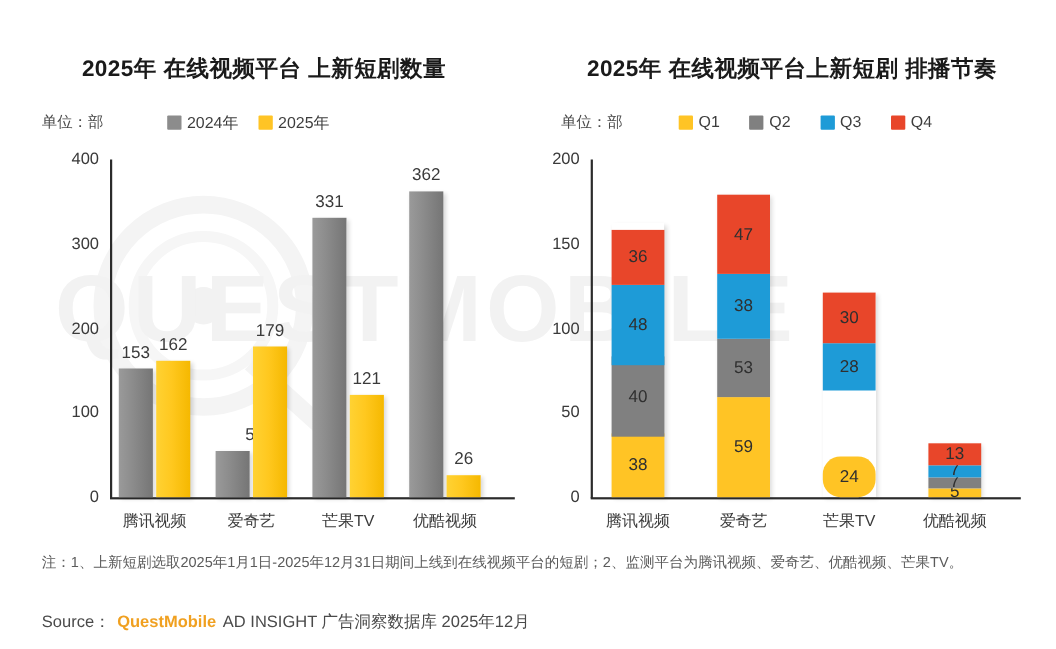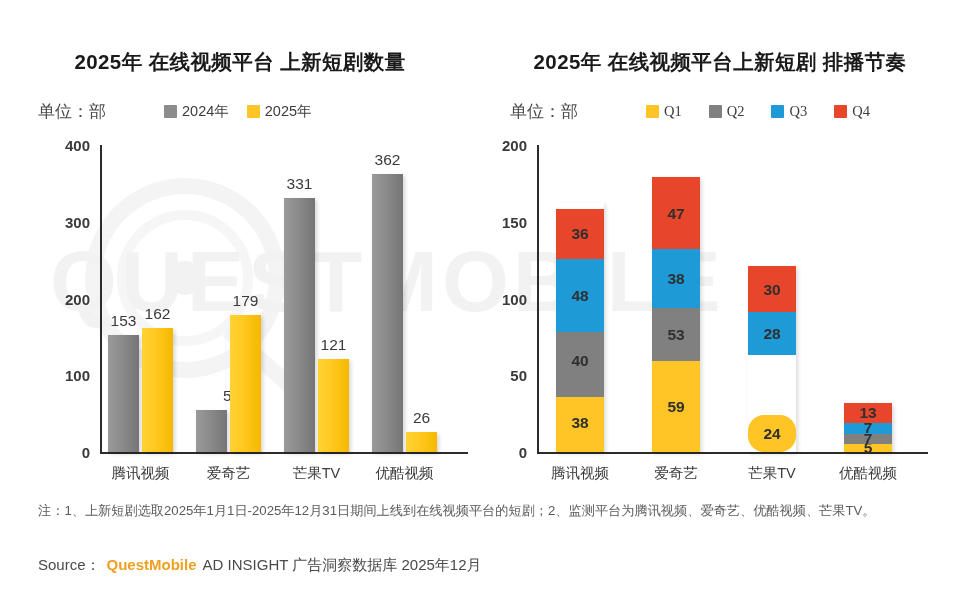--- a/index.html
+++ b/index.html
@@ -74,29 +74,29 @@
   }
 
   .legend-row {
     position: absolute;
     top: 100px; left: 0; width: 480px;
     height: 22px;
     display: flex;
     align-items: center;
   }
   .unit-label {
-    font-size: 17px;
+    font-size: 14px;
     color: #4a4a4a;
     white-space: nowrap;
   }
   .panel.left  .unit-label { margin-left: 38px; }
   .panel.right .unit-label { margin-left: 30px; }
   .legend-items { display: flex; align-items: center; }
   .panel.left  .legend-items { margin-left: 58px; }
-  .panel.right .legend-items { margin-left: 68px; font-family: Liberation Serif, serif; }
+  .panel.right .legend-items { margin-left: 51px; }
   .legend-item {
     display: flex; align-items: center;
     margin-right: 18px;
     font-size: 14.5px;
     color: #3d3d3d;
     white-space: nowrap;
   }
   .panel.right .legend-item { margin-right: 27px; }
   .legend-swatch {
     width: 13px; height: 13px;
@@ -121,21 +121,20 @@
     height: 1.5px;
     background: #2b2b2b;
   }
   .ytick {
     position: absolute;
     text-align: right;
     font-size: 15px;
     color: #3a3a3a;
     transform: translateY(-50%);
     font-family: "Liberation Sans", sans-serif;
-    font-weight: bold;
   }
   .xtick {
     position: absolute;
     text-align: center;
     font-size: 14.5px;
     color: #3a3a3a;
     white-space: nowrap;
     transform: translateX(-50%);
   }
 
@@ -165,21 +164,20 @@
     position: absolute;
     bottom: 0;
     box-shadow: 2px 2px 4px rgba(0,0,0,0.14);
   }
   .seg {
     position: absolute;
     left: 0; width: 100%;
     display: flex;
     align-items: center;
     justify-content: center;
-    font-weight: bold;
   }
   .seg-label {
     font-size: 15.5px;
     color: #2f2f2f;
     font-family: "Liberation Sans", sans-serif;
     line-height: 1;
   }
 
   
   .footnote {

